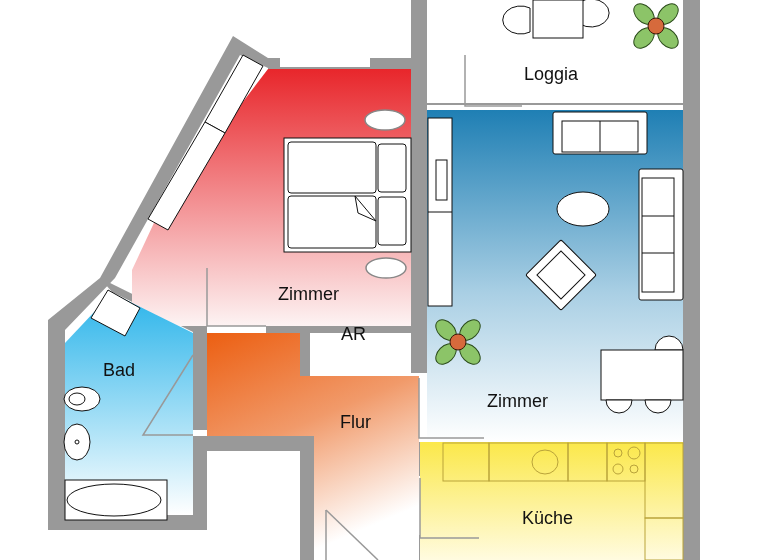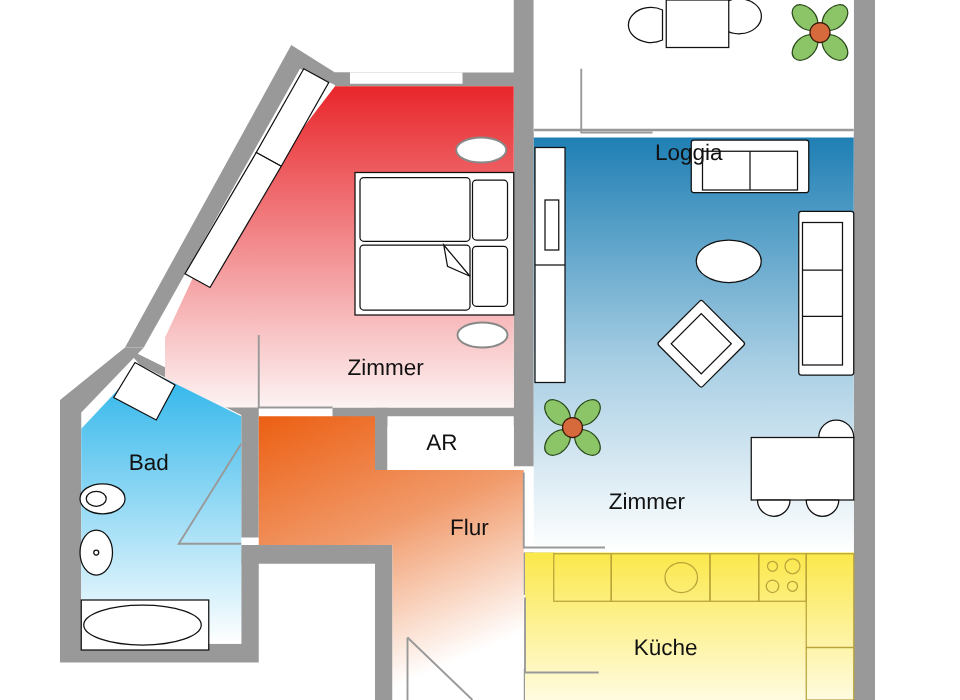--- a/index.html
+++ b/index.html
@@ -179,17 +179,17 @@
     <circle cx="634" cy="469" r="4"></circle>
     <rect x="645" y="443" width="38" height="75"></rect>
     <rect x="645" y="518" width="38" height="42"></rect>
   </g>
 
   <rect x="700" y="0" width="68" height="560" fill="#ffffff"></rect>
 </svg>
 
 <div class="room-label" style="left:278px; top:284px;">Zimmer</div>
 <div class="room-label" style="left:487px; top:391px;">Zimmer</div>
-<div class="room-label" style="left:524px; top:64px;margin-top:48px;">Loggia</div>
+<div class="room-label" style="left:524px; top:64px;">Loggia</div>
 <div class="room-label" style="left:103px; top:360px;">Bad</div>
-<div class="room-label" style="left:341px; top:344px;text-align:right;">AR</div>
-<div class="room-label" style="left:360px; top:412px;">Flur</div>
-<div class="room-label" style="left:507px; top:508px;">Küche</div>
+<div class="room-label" style="left:341px; top:324px;text-align:right;">AR</div>
+<div class="room-label" style="left:340px; top:412px;">Flur</div>
+<div class="room-label" style="left:522px; top:508px;">Küche</div>
 
 </body></html>

